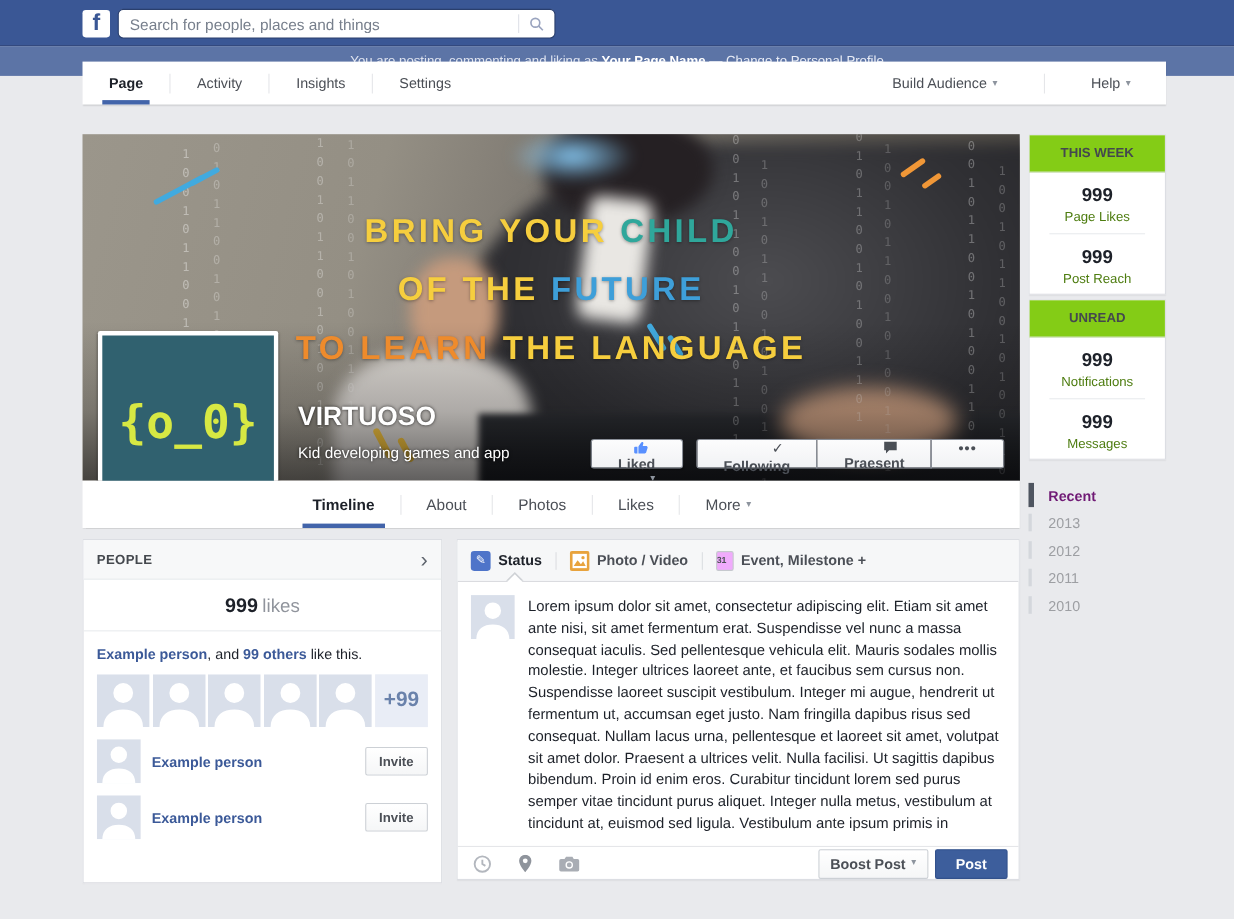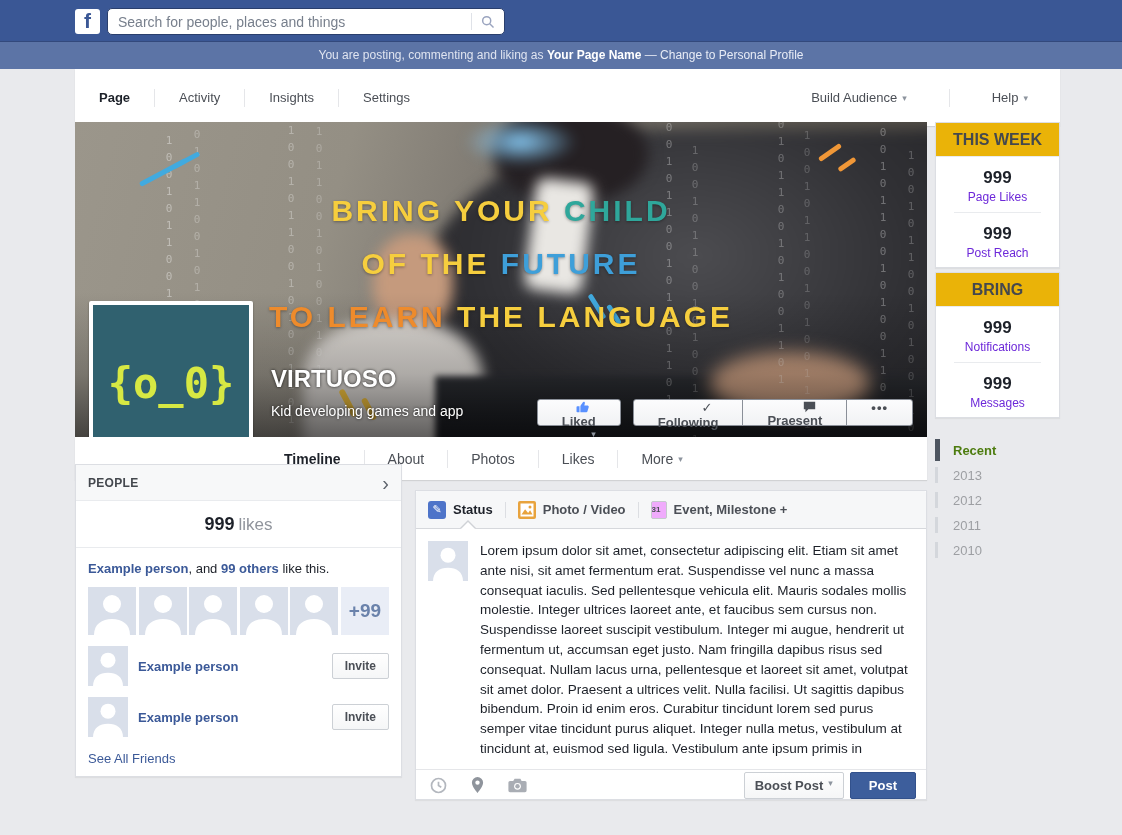--- a/index.html
+++ b/index.html
@@ -14,21 +14,21 @@
   .searchbox input::placeholder { color:#777f8c; }
   .search-sep { width:1px; height:17px; background:#dfe2e8; }
   .search-btn { width:32px; height:25px; display:flex; align-items:center; justify-content:center; cursor:pointer; }
 
   
   .notice { position:absolute; left:0; top:42px; width:1122px; height:27px; background:#5c74a6; color:#dfe4f0; font-size:12px; text-align:center; line-height:27px; }
   .notice b { color:#ffffff; }
   .notice a { color:#e8ecf6; cursor:pointer; }
 
   
-  .adminbar { position:absolute; left:75px; top:69px; width:985px; height:57px; background:#fff; box-shadow:0 1px 1px rgba(0,0,0,.1); display:flex; align-items:stretch; }
+  .adminbar { position:absolute; left:75px; top:56px; width:985px; height:39px; background:#fff; box-shadow:0 1px 1px rgba(0,0,0,.1); display:flex; align-items:stretch; }
   .atab { position:relative; padding:0 24px; font-size:13px; color:#4b4f56; display:flex; align-items:center; cursor:pointer; }
   .atab.active { font-weight:bold; color:#1d2129; }
   .atab.active::after { content:""; position:absolute; left:18px; right:18px; bottom:0; height:4px; background:#4264aa; }
   .asep { width:1px; height:18px; background:#e5e6e9; align-self:center; }
   .admin-right { margin-left:auto; display:flex; align-items:stretch; padding-right:8px;gap:18px; }
   .caret { font-size:9px; color:#8d949e; margin-left:5px; }
 
   
   .cover { position:absolute; left:75px; top:122px; width:852px; height:315px; overflow:hidden; background:linear-gradient(105deg,#9b968b 0%,#948f84 30%,#7c7770 48%,#5f5b54 72%,#49453f 100%); }
   .ph { position:absolute; filter:blur(7px); }
@@ -63,33 +63,33 @@
   .pagetabs { position:absolute; left:75px; top:437px; width:852px; height:43px; background:#fff; box-shadow:0 1px 1px rgba(0,0,0,.1); display:flex; align-items:stretch; padding-left:186px; }
   .ptab { position:relative; padding:0 23px; display:flex; align-items:center; font-size:14px; color:#4b4f56; cursor:pointer; }
   .ptab.active { font-weight:bold; color:#1d2129; }
   .ptab.active::after { content:""; position:absolute; left:14px; right:14px; bottom:0; height:4px; background:#4264aa; }
 
   
   .card { position:absolute; background:#fff; border:1px solid #dcdee3; box-shadow:0 1px 1px rgba(0,0,0,.05); }
   .sb-card { left:935px; width:125px; }
   .sb-week { top:122px; height:146px; }
   .sb-unread { top:272px; height:146px; }
-  .sb-head { height:34px; line-height:33px; text-align:center; font-size:16px; font-weight:bold; color:#44484e; background:#eab308; border-bottom:1px solid #e9ebee; }
+  .sb-head { height:34px; line-height:33px; text-align:center; font-size:12px; font-weight:bold; color:#44484e; background:#84cc16; border-bottom:1px solid #e9ebee; }
   .stat { text-align:center; padding-top:11px; height:55px; cursor:pointer; }
   .stat-val { font-size:17px; font-weight:bold; color:#1d2129; }
-  .stat-label { font-size:12px; color:#6d28d9; margin-top:2px; }
+  .stat-label { font-size:12px; color:#4d7c0f; margin-top:2px; }
   .stat-div { height:1px; background:#e9ebee; margin:0 18px; }
   .years { position:absolute; left:935px; top:438px; width:125px; }
   .yitem { position:relative; height:25px; line-height:25px; padding-left:18px; font-size:13px; color:#9d9fa3; cursor:pointer; }
   .yitem::before { content:""; position:absolute; left:0; top:4px; width:3px; height:16px; background:#d4d7dc; }
-  .yitem.active { color:#4d7c0f; font-weight:bold; }
+  .yitem.active { color:#701a75; font-weight:bold; }
   .yitem.active::before { width:5px; height:22px; top:1px; background:#4e5560; }
 
   
-  .people { left:75px; top:464px; width:327px; height:313px; }
+  .people { left:75px; top:490px; width:327px; height:313px; }
   .p-head { height:36px; background:#f7f8f9; border-bottom:1px solid #e9ebee; display:flex; align-items:center; padding:0 12px; }
   .p-title { font-size:12px; font-weight:bold; color:#44484e; letter-spacing:.3px; }
   .p-chev { margin-left:auto; font-size:20px; color:#5e646d; line-height:1; cursor:pointer; }
   .p-likes { text-align:center; padding:13px 0 12px; border-bottom:1px solid #e9ebee; }
   .p-likes .n { font-size:18px; font-weight:bold; color:#1d2129; }
   .p-likes .l { font-size:17px; color:#90949c; margin-left:4px; }
   .p-body { padding:12px; }
   .likers { font-size:13px; color:#1d2129; line-height:17px; }
   .blink { color:#3b5998; font-weight:bold; cursor:pointer; }
   .av-row { display:flex; justify-content:space-between; margin-top:10px; }
@@ -259,21 +259,21 @@
       <div class="stat-label">Page Likes</div>
     </div>
     <div class="stat-div"></div>
     <div class="stat">
       <div class="stat-val">999</div>
       <div class="stat-label">Post Reach</div>
     </div>
   </aside>
 
   <aside class="card sb-card sb-unread">
-    <div class="sb-head">BRING</div>
+    <div class="sb-head">UNREAD</div>
     <div class="stat">
       <div class="stat-val">999</div>
       <div class="stat-label">Notifications</div>
     </div>
     <div class="stat-div"></div>
     <div class="stat">
       <div class="stat-val">999</div>
       <div class="stat-label">Messages</div>
     </div>
   </aside>
@@ -337,21 +337,20 @@
       </div>
       <div class="inv-row">
         <span class="av40"><svg width="40" height="40" viewBox="0 0 48 48">
               <rect width="48" height="48" fill="#d9dfea"></rect>
               <circle cx="24" cy="17" r="9" fill="#fff"></circle>
               <path d="M6 48c0-11 8-16 18-16s18 5 18 16z" fill="#fff"></path>
             </svg></span>
         <span class="inv-name">Example person</span>
         <button class="inv-btn">Invite</button>
       </div>
-      <div class="see-all">See All Friends</div>
     </div>
   </aside>
 
   <section class="card composer">
     <div class="c-head">
       <div class="ctab active">
         <span class="ic pencil-ic">✎</span>
         <span>Status</span>
       </div>
       <div class="csep"></div>

